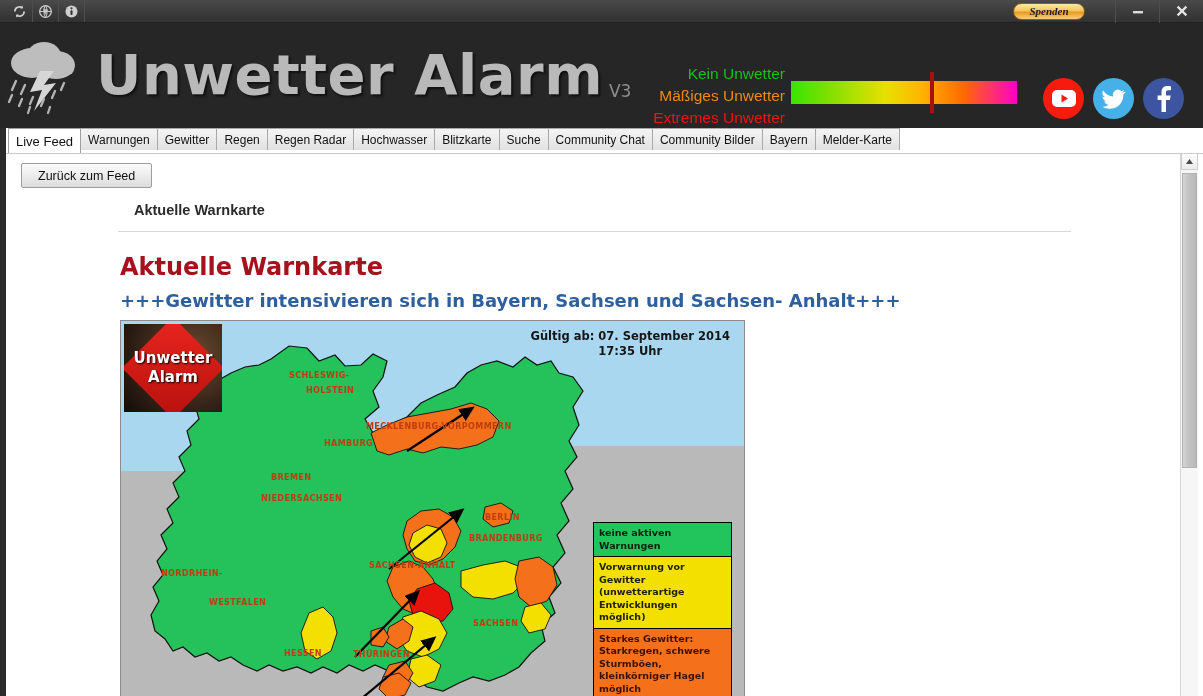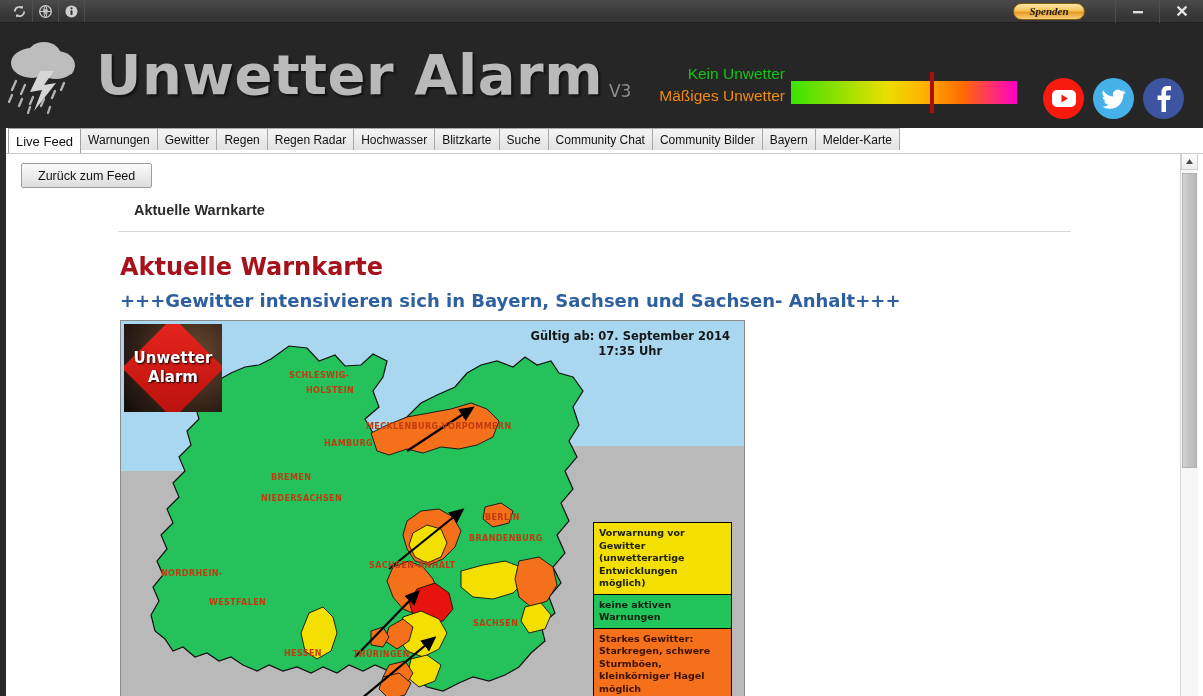--- a/index.html
+++ b/index.html
@@ -298,20 +298,21 @@
         </g>
       </svg>
     </div>
     <div class="brand-title">Unwetter Alarm</div>
     <div class="brand-ver">V3</div>
   </div>
 
   <div class="severity">
     <div class="sev-none">Kein Unwetter</div>
     <div class="sev-mid">Mäßiges Unwetter</div>
+    <div class="sev-ext">Extremes Unwetter</div>
   </div>
 
   <div class="gradient-wrap">
     <div class="gradient-bar"></div>
     <div class="gradient-marker"></div>
   </div>
 
   <div class="socials">
     <div class="social s-yt">
       <svg width="24" height="17" viewBox="0 0 24 17">
@@ -471,22 +472,22 @@
           <div>Alarm</div>
         </div>
       </div>
 
       <div class="map-valid">
         <div>Gültig ab: 07. September 2014</div>
         <div>17:35 Uhr</div>
       </div>
 
       <div class="map-legend">
+        <div class="leg-row leg-green">keine aktiven Warnungen</div>
         <div class="leg-row leg-yellow">Vorwarnung vor Gewitter (unwetterartige Entwicklungen möglich)</div>
-        <div class="leg-row leg-green">keine aktiven Warnungen</div>
         <div class="leg-row leg-orange">Starkes Gewitter: Starkregen, schwere Sturmböen, kleinkörniger Hagel möglich</div>
       </div>
     </div>
   </div>
 </div>
 
 <div class="scroll">
   <div class="sc-btn">
     <svg width="9" height="7" viewBox="0 0 9 7">
         <path d="M4.5 1 L8 6 L1 6 Z" fill="#4a4a4a"></path>

